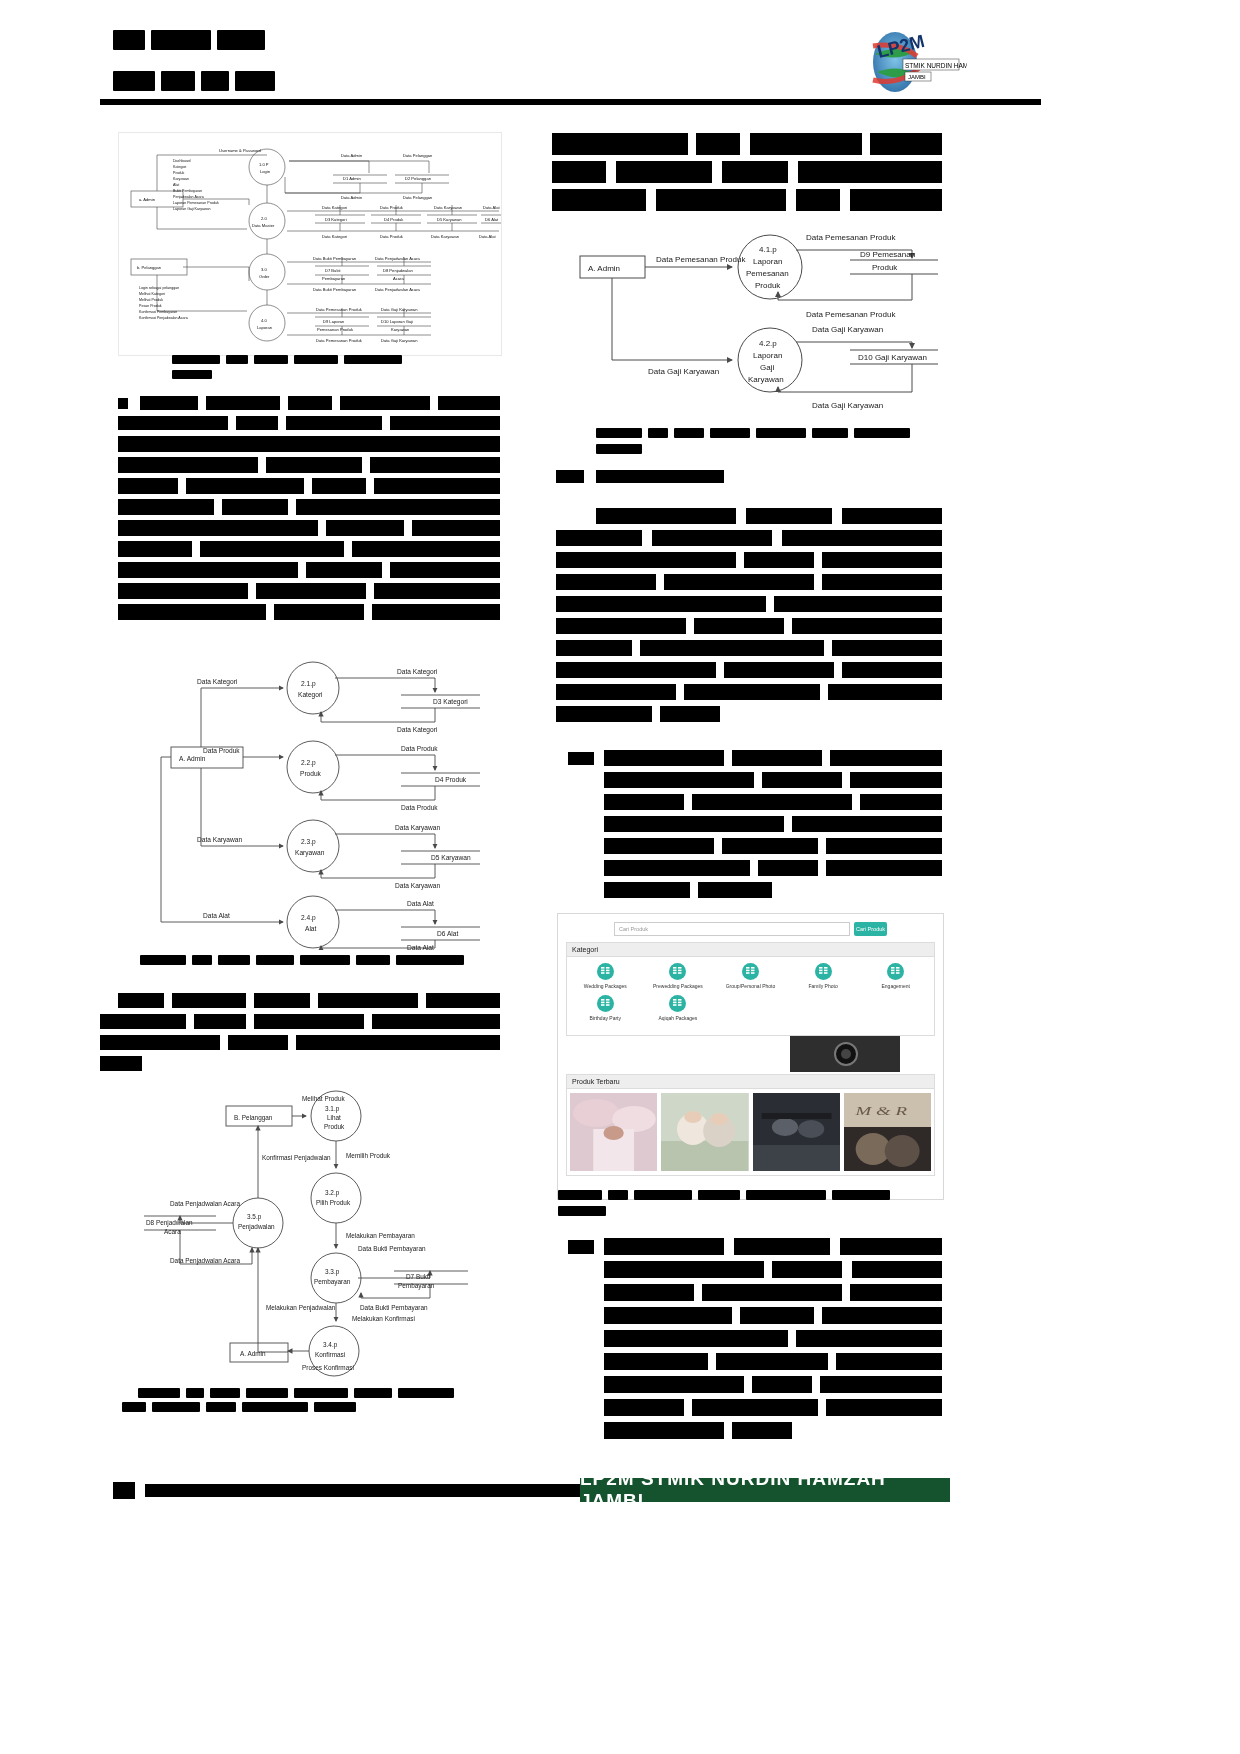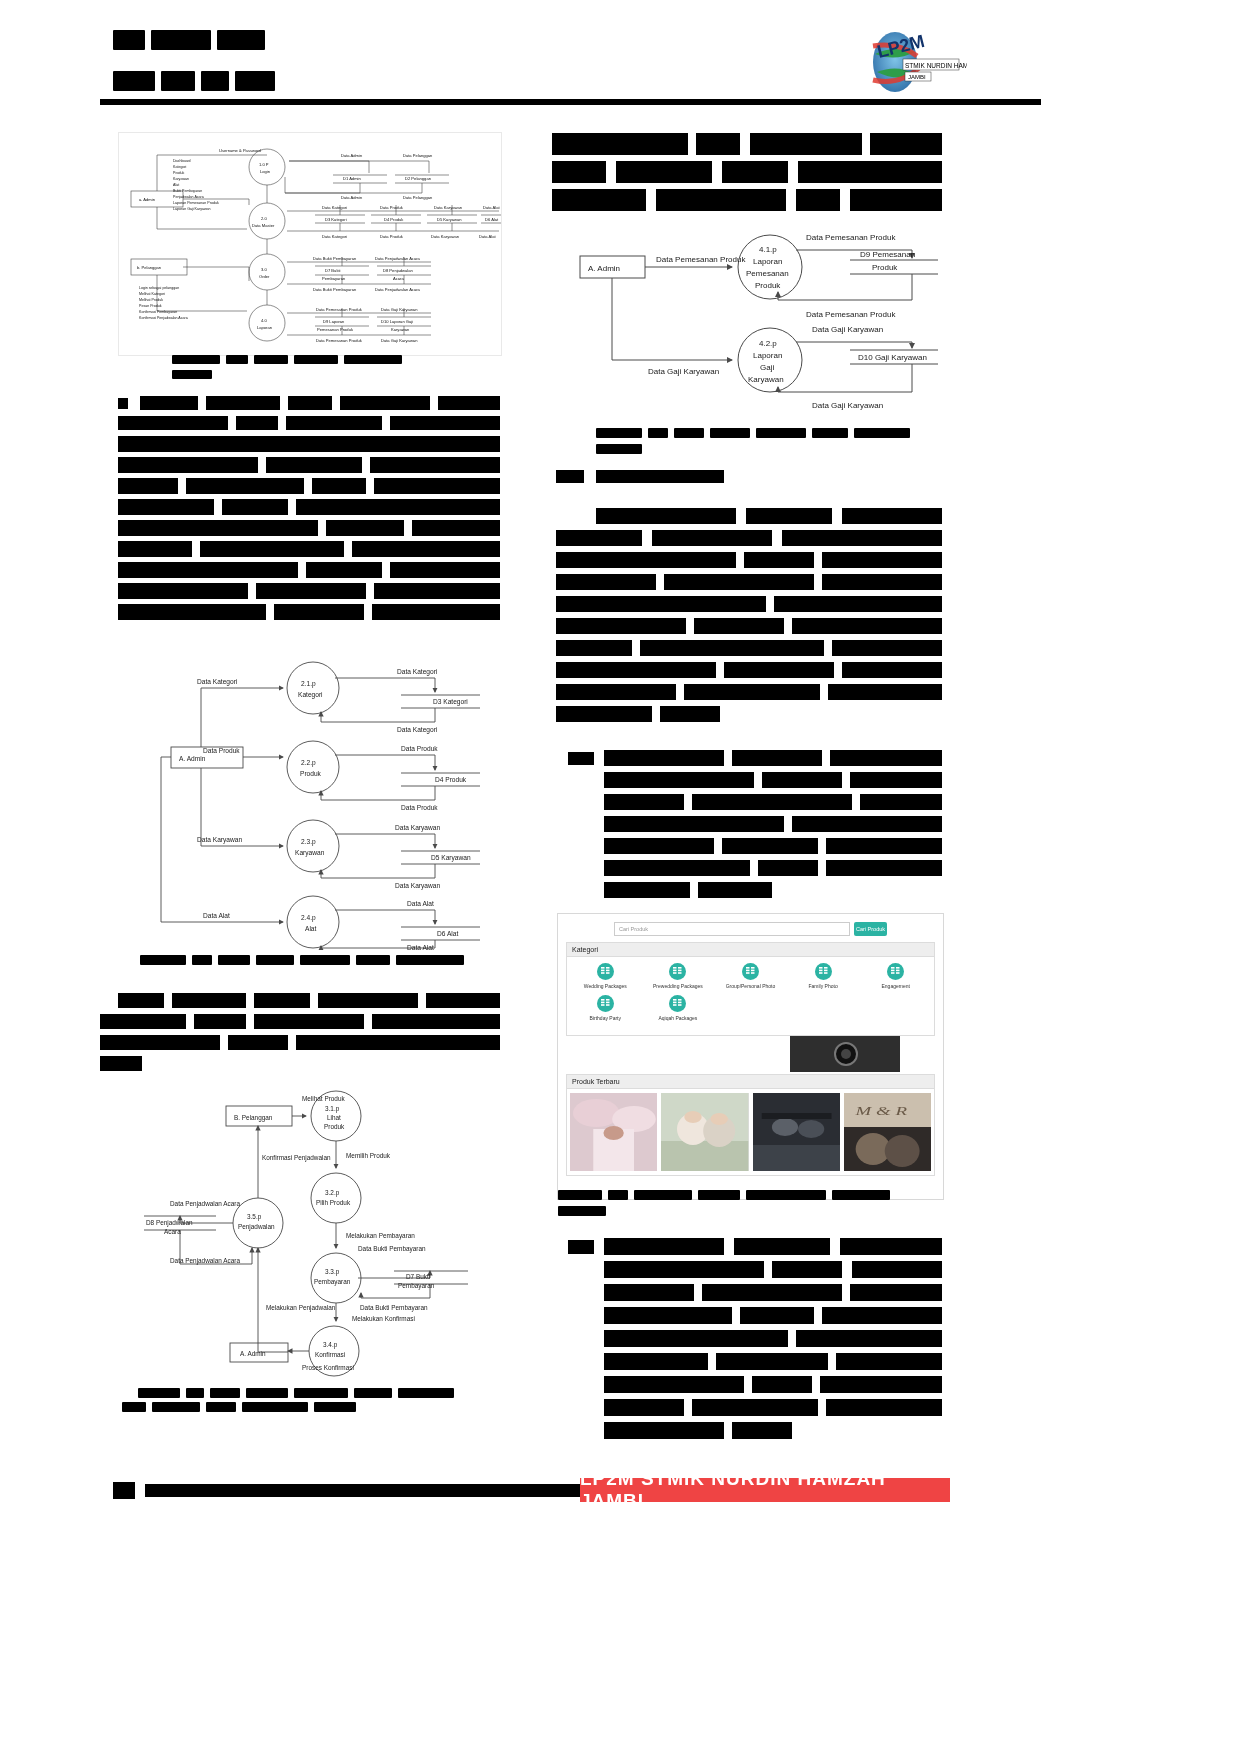--- a/index.html
+++ b/index.html
@@ -9,21 +9,21 @@
   
   .redact{background:#000;position:absolute;}
   .rline{position:absolute;display:flex;gap:6px;align-items:flex-start;flex-wrap:wrap;}
   .rw{background:#000;height:13px;border-radius:1px;}
   
   #hdr-rule{left:100px;top:99px;width:941px;height:6px;background:#000;}
   
   #ftr-rule{left:145px;top:1484px;width:795px;height:13px;background:#000;}
   #ftr-sq{left:113px;top:1482px;width:22px;height:17px;background:#000;}
   #ftr-txt{position:absolute;left:580px;top:1478px;width:370px;height:24px;
-      color:#fff;background:#ef4444;font-weight:bold;font-size:19px;letter-spacing:1px;
+      color:#fff;background:#14532d;font-weight:bold;font-size:19px;letter-spacing:1px;
       display:flex;align-items:center;justify-content:flex-end;padding-right:6px;box-sizing:border-box;}
   
   .logo{left:855px;top:28px;width:112px;height:68px;}
   
   .dfd{position:absolute;}
   .dfd svg{display:block;}
   
   #site{position:absolute;left:557px;top:913px;width:385px;height:285px;background:#fff;
       border:1px solid #d8d8d8;overflow:hidden;}
   #site-nav{height:26px;background:#0f0f0f;display:flex;align-items:center;

